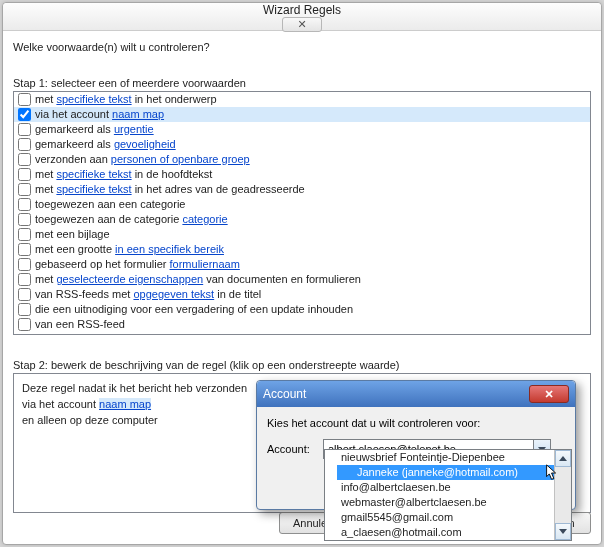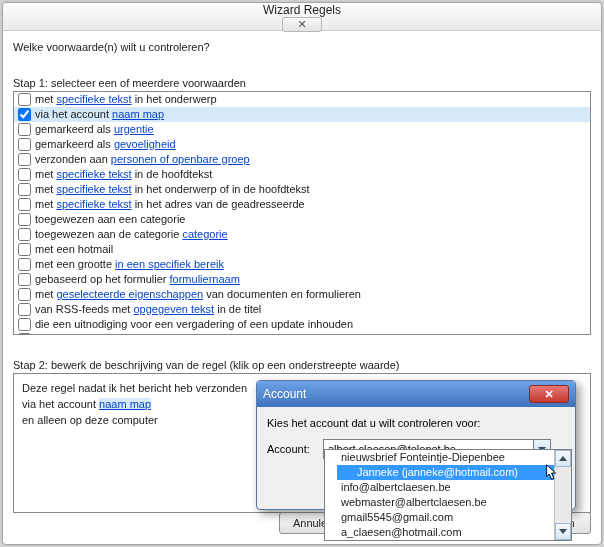--- a/index.html
+++ b/index.html
@@ -224,37 +224,33 @@
         <div class="cond-row">
           <input type="checkbox" style="">
           <span><span class="cond-text">verzonden aan </span><span class="cond-link">personen of openbare groep</span></span>
         </div>
         <div class="cond-row">
           <input type="checkbox" style="">
           <span><span class="cond-text">met </span><span class="cond-link">specifieke tekst</span><span class="cond-text"> in de hoofdtekst</span></span>
         </div>
         <div class="cond-row">
           <input type="checkbox" style="">
-          <span><span class="cond-text">met </span><span class="cond-link">specifieke tekst</span><span class="cond-text"> in het onderwerp of in de hoofdtekst</span></span>
-        </div>
-        <div class="cond-row">
-          <input type="checkbox" style="">
           <span><span class="cond-text">met </span><span class="cond-link">specifieke tekst</span><span class="cond-text"> in het adres van de geadresseerde</span></span>
         </div>
         <div class="cond-row">
           <input type="checkbox" style="">
           <span><span class="cond-text">toegewezen aan een categorie</span></span>
         </div>
         <div class="cond-row">
           <input type="checkbox" style="">
           <span><span class="cond-text">toegewezen aan de categorie </span><span class="cond-link">categorie</span></span>
         </div>
         <div class="cond-row">
           <input type="checkbox" style="">
-          <span><span class="cond-text">met een hotmail</span></span>
+          <span><span class="cond-text">met een bijlage</span></span>
         </div>
         <div class="cond-row">
           <input type="checkbox" style="">
           <span><span class="cond-text">met een grootte </span><span class="cond-link">in een specifiek bereik</span></span>
         </div>
         <div class="cond-row">
           <input type="checkbox" style="">
           <span><span class="cond-text">gebaseerd op het formulier </span><span class="cond-link">formuliernaam</span></span>
         </div>
         <div class="cond-row">

